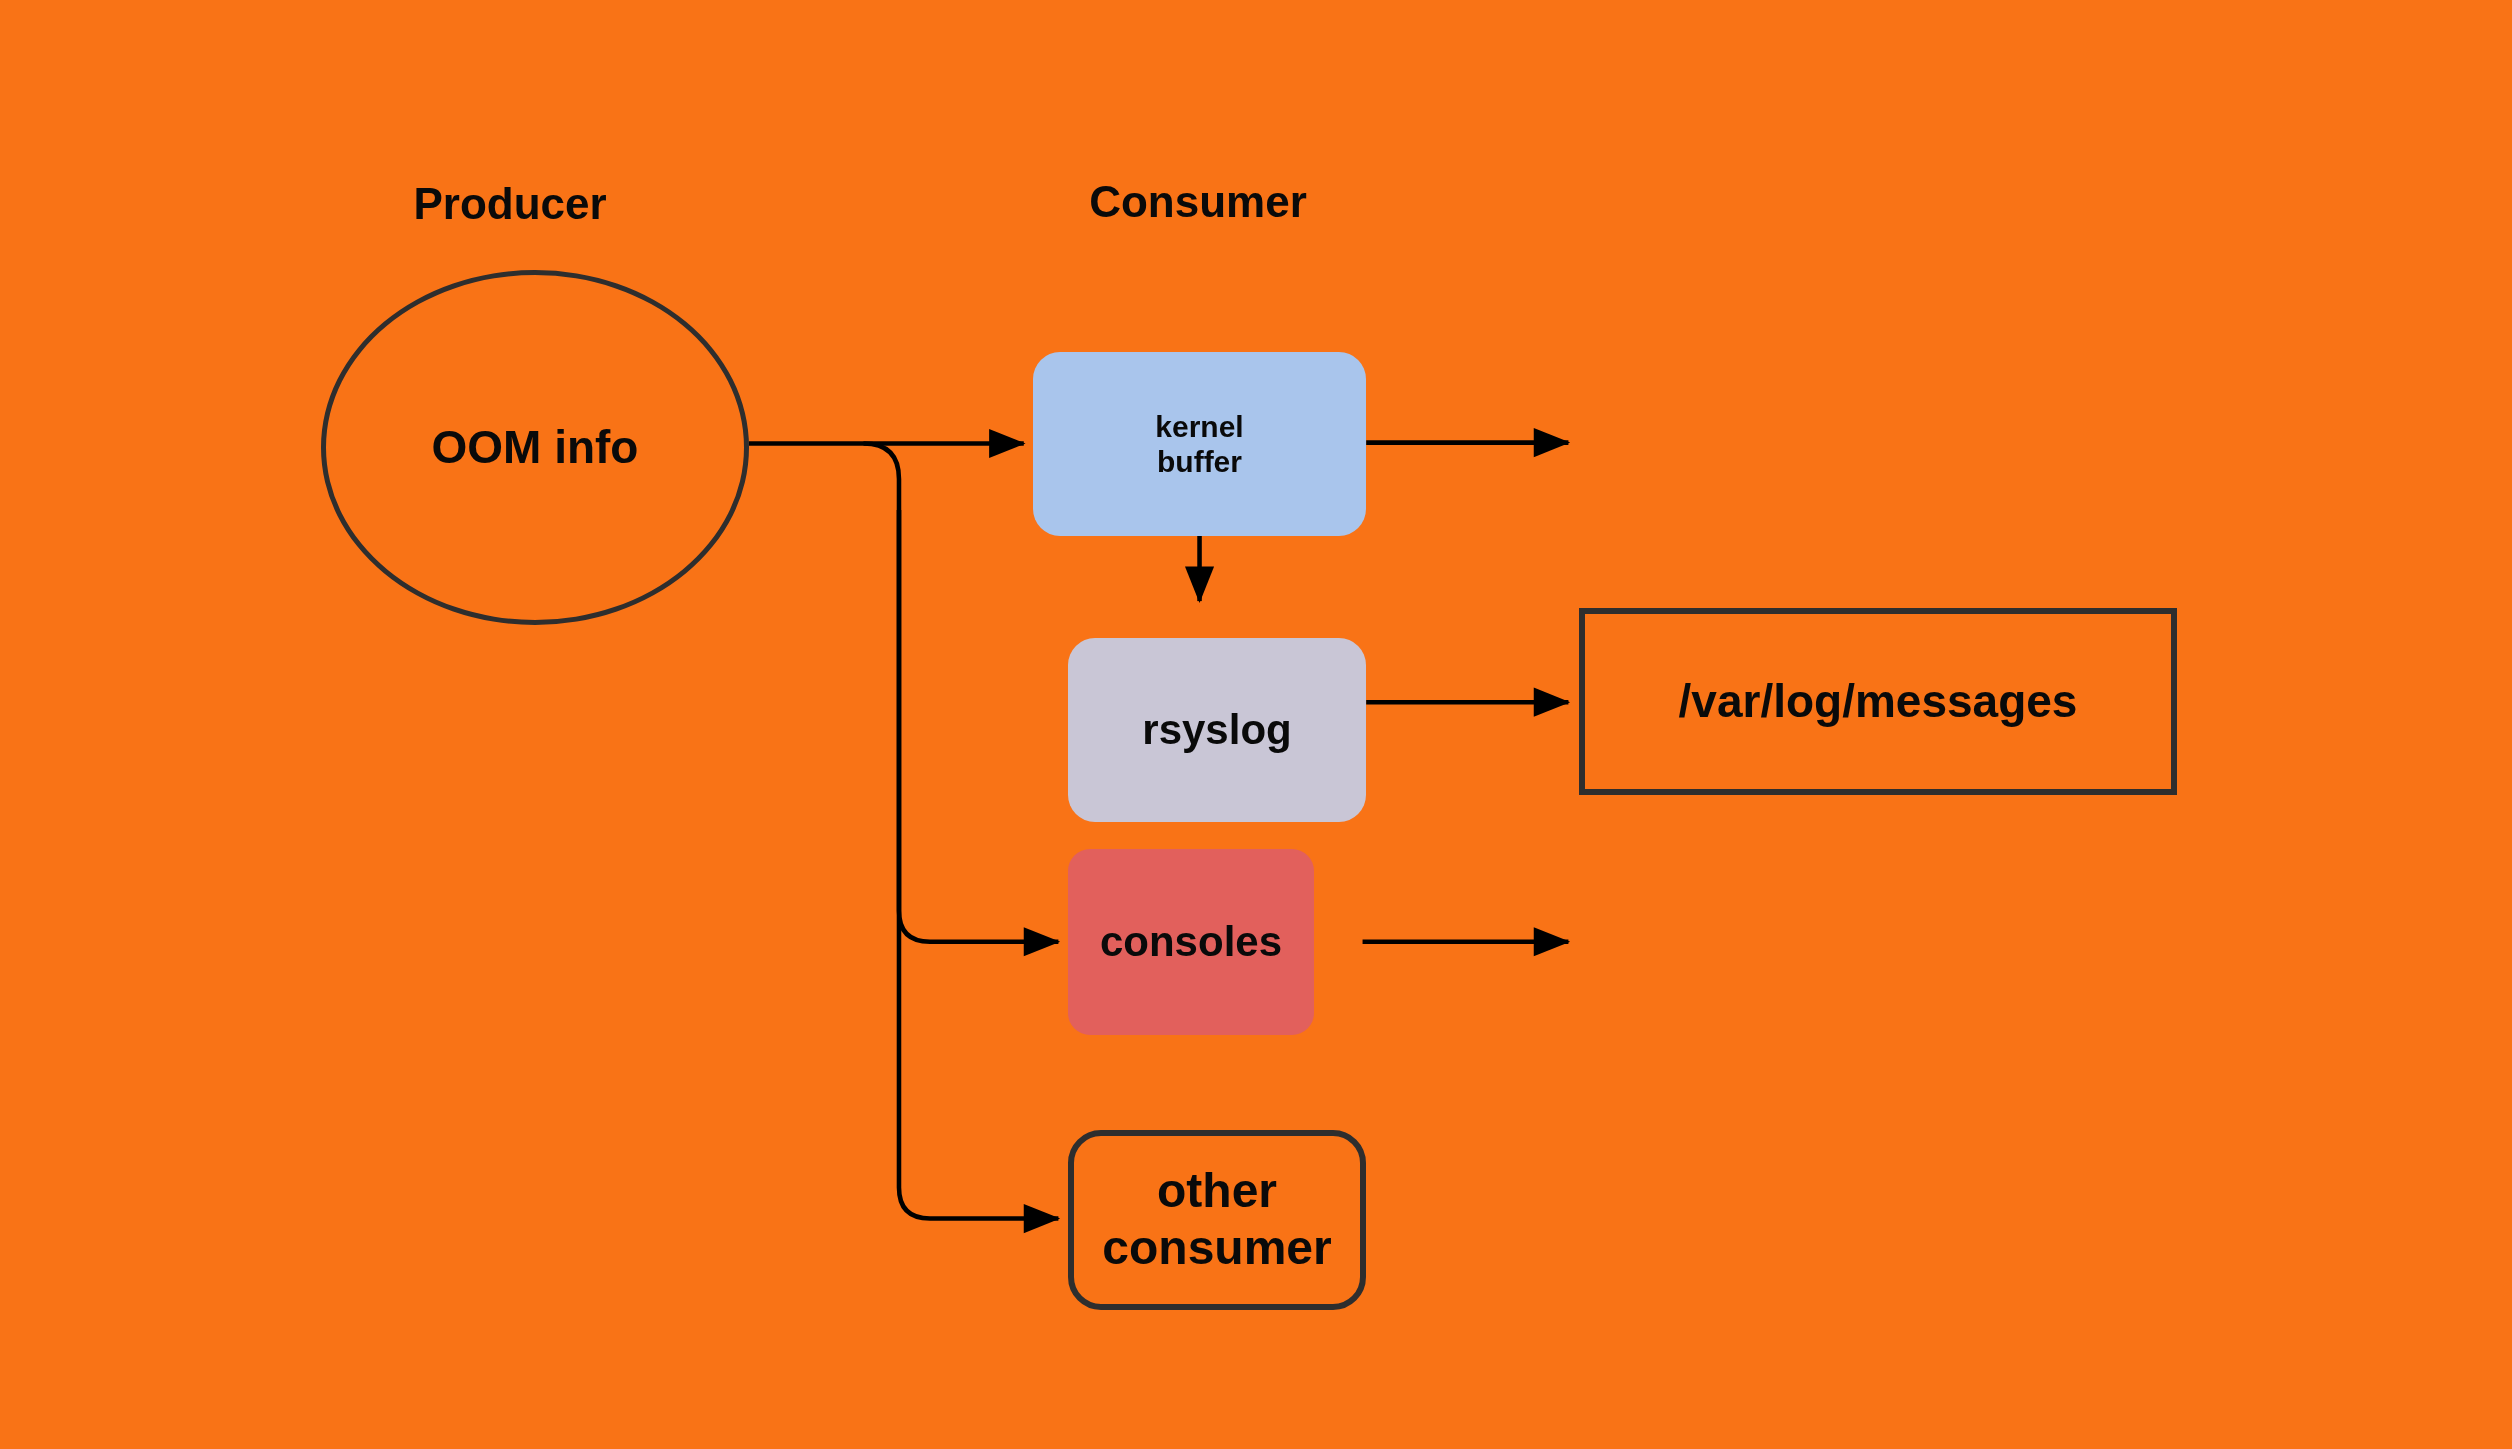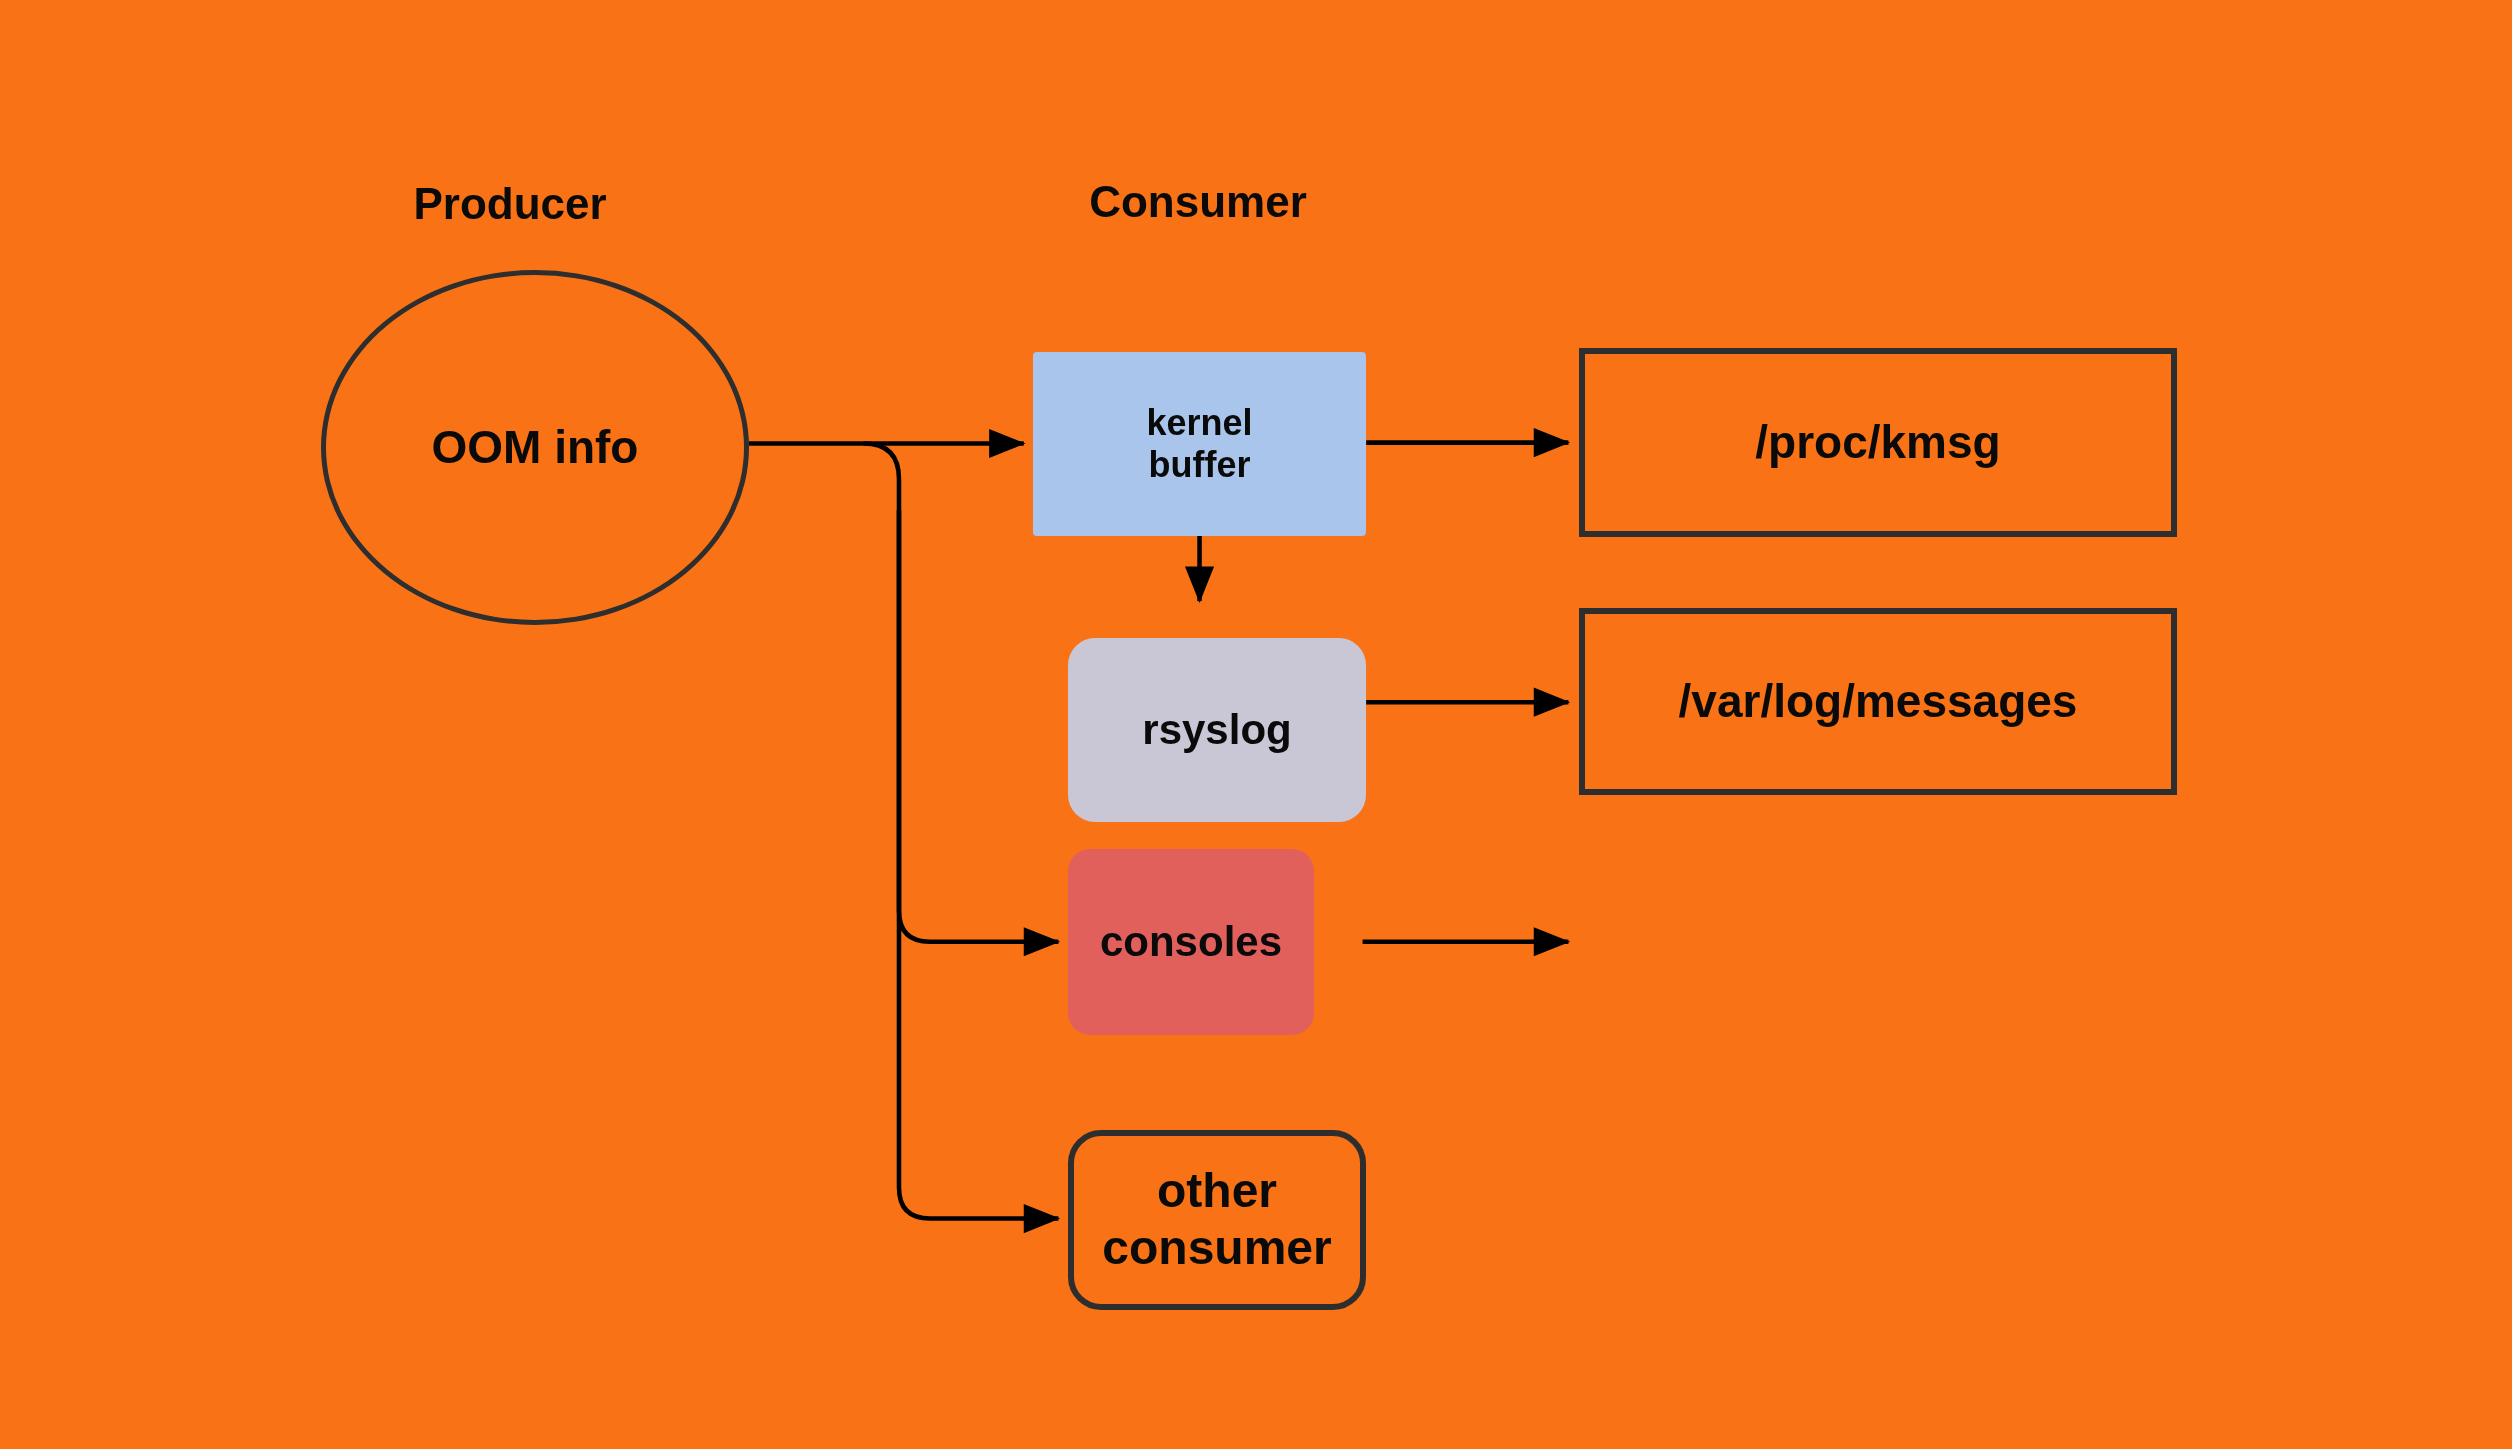--- a/index.html
+++ b/index.html
@@ -41,22 +41,22 @@
     left: 321px; top: 270px;
     width: 428px; height: 355px;
     border: 5.5px solid #2e2e2e;
     border-radius: 50%;
     font-size: 46px;
   }
   #node-kernel-buffer {
     left: 1033px; top: 352px;
     width: 333px; height: 184px;
     background: #a9c5ec;
-    border-radius: 4px;
-    font-size: 36px;
+    border-radius: 27px;
+    font-size: 30px;
   }
   #node-rsyslog {
     left: 1068px; top: 638px;
     width: 298px; height: 184px;
     background: #c9c6d6;
     border-radius: 27px;
     font-size: 42px;
   }
   #node-consoles {
     left: 1068px; top: 849px;
@@ -111,19 +111,18 @@
   <div class="node" id="node-kernel-buffer">kernel
 buffer</div>
 
   <div class="node" id="node-rsyslog">rsyslog</div>
 
   <div class="node" id="node-consoles">consoles</div>
 
   <div class="node" id="node-other-consumer">other
 consumer</div>
 
-  <div class="node file-box" id="node-proc-kmsg">/proc/kmsg</div>
 
   <div class="node file-box" id="node-var-log-messages">/var/log/messages</div>
 
 
 </div>
 
 
 </body></html>

